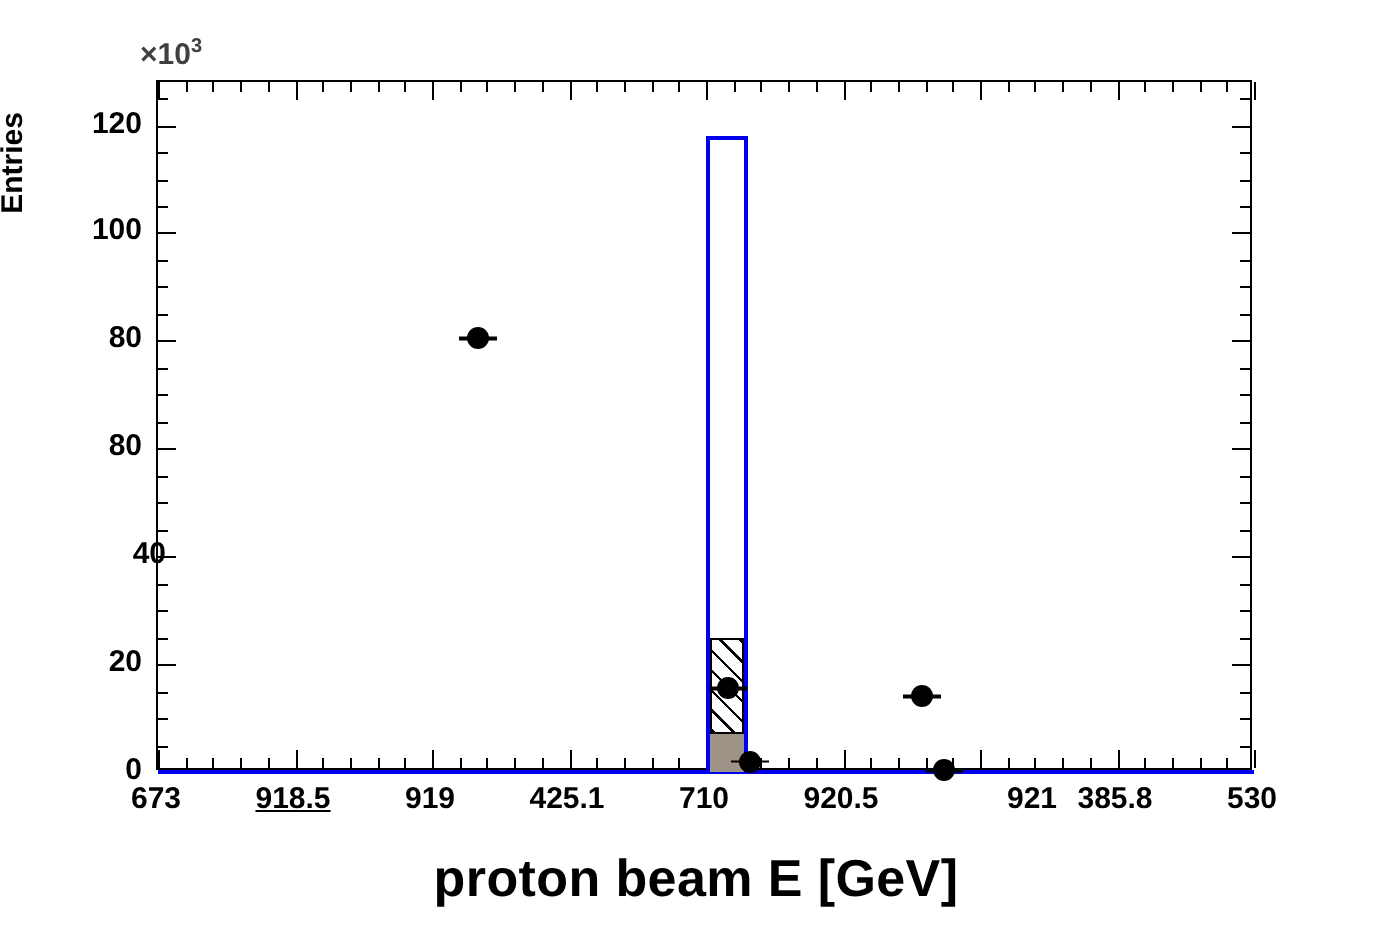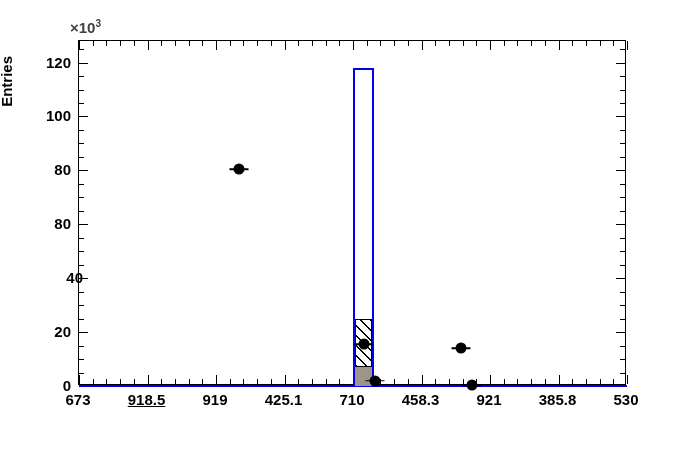--- a/index.html
+++ b/index.html
@@ -148,20 +148,21 @@
 </style>
 </head>
 <body>
 
 <div id="canvas">
 
   <div id="y-axis-title">Entries</div>
 
   <div id="y-multiplier"><span>×10</span><sup>3</sup></div>
 
+  <div id="x-axis-title">proton beam E [GeV]</div>
 
   <div id="plot-frame">
       <div class="tick ytick-minor" style="top: 331.523px;"></div>
       <div class="tick ytick-minor-r" style="top: 331.523px;"></div>
       <div class="tick ytick-minor" style="top: 318.047px;"></div>
       <div class="tick ytick-minor-r" style="top: 318.047px;"></div>
       <div class="tick ytick-minor" style="top: 304.57px;"></div>
       <div class="tick ytick-minor-r" style="top: 304.57px;"></div>
       <div class="tick ytick-minor" style="top: 277.617px;"></div>
       <div class="tick ytick-minor-r" style="top: 277.617px;"></div>
@@ -312,17 +313,17 @@
     <div class="axis-tick-label ytick-label" style="top: 277.188px; left: 0px; width: 71px; margin-left: 12px;">40</div>
     <div class="axis-tick-label ytick-label" style="top: 223.281px; left: 0px; width: 71px;">80</div>
     <div class="axis-tick-label ytick-label" style="top: 169.375px; left: 0px; width: 71px;">80</div>
     <div class="axis-tick-label ytick-label" style="top: 115.469px; left: 0px; width: 71px;">100</div>
     <div class="axis-tick-label ytick-label" style="top: 61.5625px; left: 0px; width: 71px;">120</div>
     <div class="axis-tick-label xtick-label" style="left: 78px; top: 391px;">673</div>
     <div class="axis-tick-label xtick-label" style="left: 146.5px; top: 391px; text-decoration: underline;">918.5</div>
     <div class="axis-tick-label xtick-label" style="left: 215px; top: 391px;">919</div>
     <div class="axis-tick-label xtick-label" style="left: 283.5px; top: 391px;">425.1</div>
     <div class="axis-tick-label xtick-label" style="left: 352px; top: 391px;">710</div>
-    <div class="axis-tick-label xtick-label" style="left: 420.5px; top: 391px;">458.3</div>
-    <div class="axis-tick-label xtick-label" style="left: 489px; top: 391px; text-align: center;">921</div>
+    <div class="axis-tick-label xtick-label" style="left: 420.5px; top: 391px;">920.5</div>
+    <div class="axis-tick-label xtick-label" style="left: 516px; top: 391px; text-align: center;">921</div>
     <div class="axis-tick-label xtick-label" style="left: 557.5px; top: 391px;">385.8</div>
     <div class="axis-tick-label xtick-label" style="left: 626px; top: 391px;">530</div>
   </div>
 
 </body></html>

